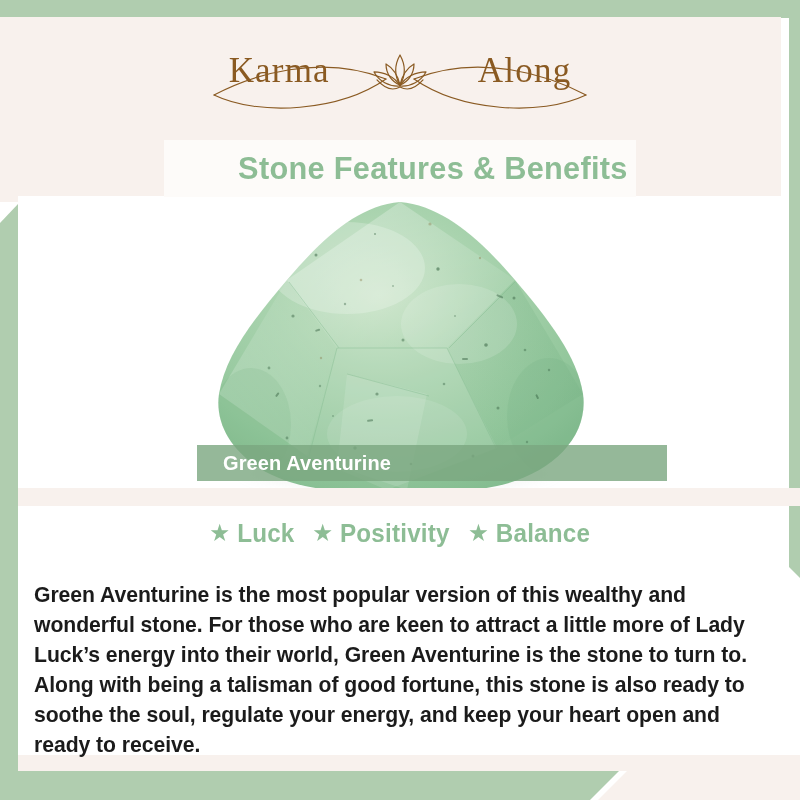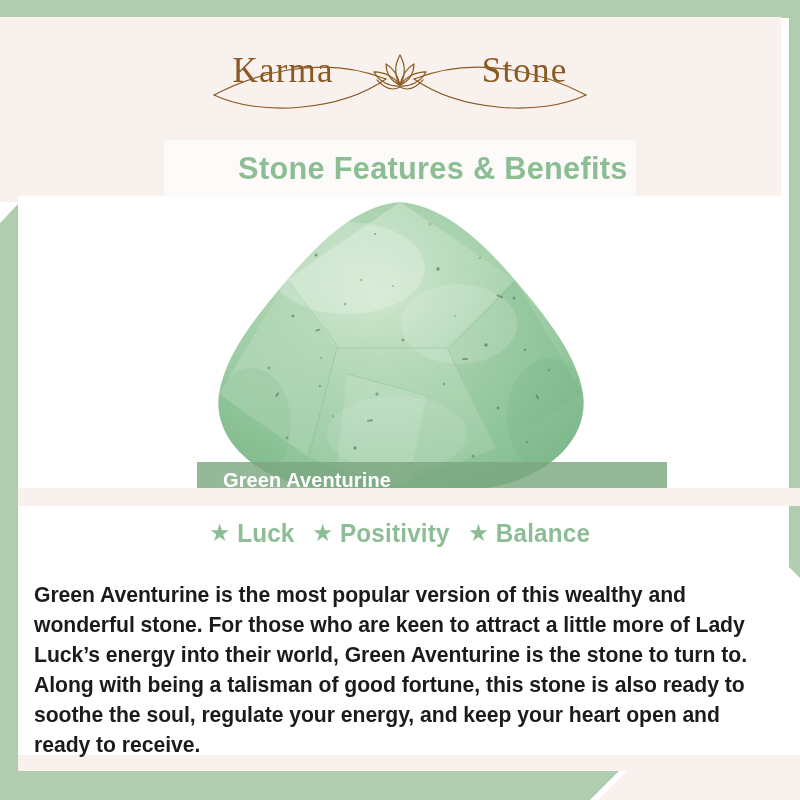--- a/index.html
+++ b/index.html
@@ -172,21 +172,21 @@
   }
   .stone {
     position: absolute;
     left: 0; top: 0;
     width: 406px; height: 292px;
   }
 
   
   .stone-band {
     position: absolute;
-    left: 0; top: 264px;
+    left: 0; top: 247px;
     width: 470px; height: 36px;
     background: rgba(122,166,127,0.80);
     display: flex;
     align-items: center;
     z-index: 4;
   }
   .stone-band-text {
     margin-left: 26px;
     color: #ffffff;
     font-family: "Liberation Sans", "DejaVu Sans", sans-serif;
@@ -271,21 +271,21 @@
         <g fill="none" stroke="#8a5a22" stroke-width="1.2" stroke-linejoin="round" stroke-linecap="round">
           <path d="M33 8 C 28 17, 27 28, 33 38 C 39 28, 38 17, 33 8 Z"></path>
           <path d="M33 38 C 25 35, 19 27, 19 17 C 26 21, 31 29, 33 38 Z"></path>
           <path d="M33 38 C 41 35, 47 27, 47 17 C 40 21, 35 29, 33 38 Z"></path>
           <path d="M33 39 C 22 40, 12 34, 7 25 C 17 25, 28 30, 33 39 Z"></path>
           <path d="M33 39 C 44 40, 54 34, 59 25 C 49 25, 38 30, 33 39 Z"></path>
           <path d="M10 33 C 18 42, 26 44, 33 40 C 40 44, 48 42, 56 33"></path>
         </g>
       </svg>
 
-      <span class="brand-word right">Stone</span>
+      <span class="brand-word right">Along</span>
     </div>
   </div>
 
   <div class="headline-banner">
     <span class="headline-text">Stone Features &amp; Benefits</span>
   </div>
 
   <div class="hero">
     <div class="stone-wrap">
       <div class="stone-shadow"></div>

